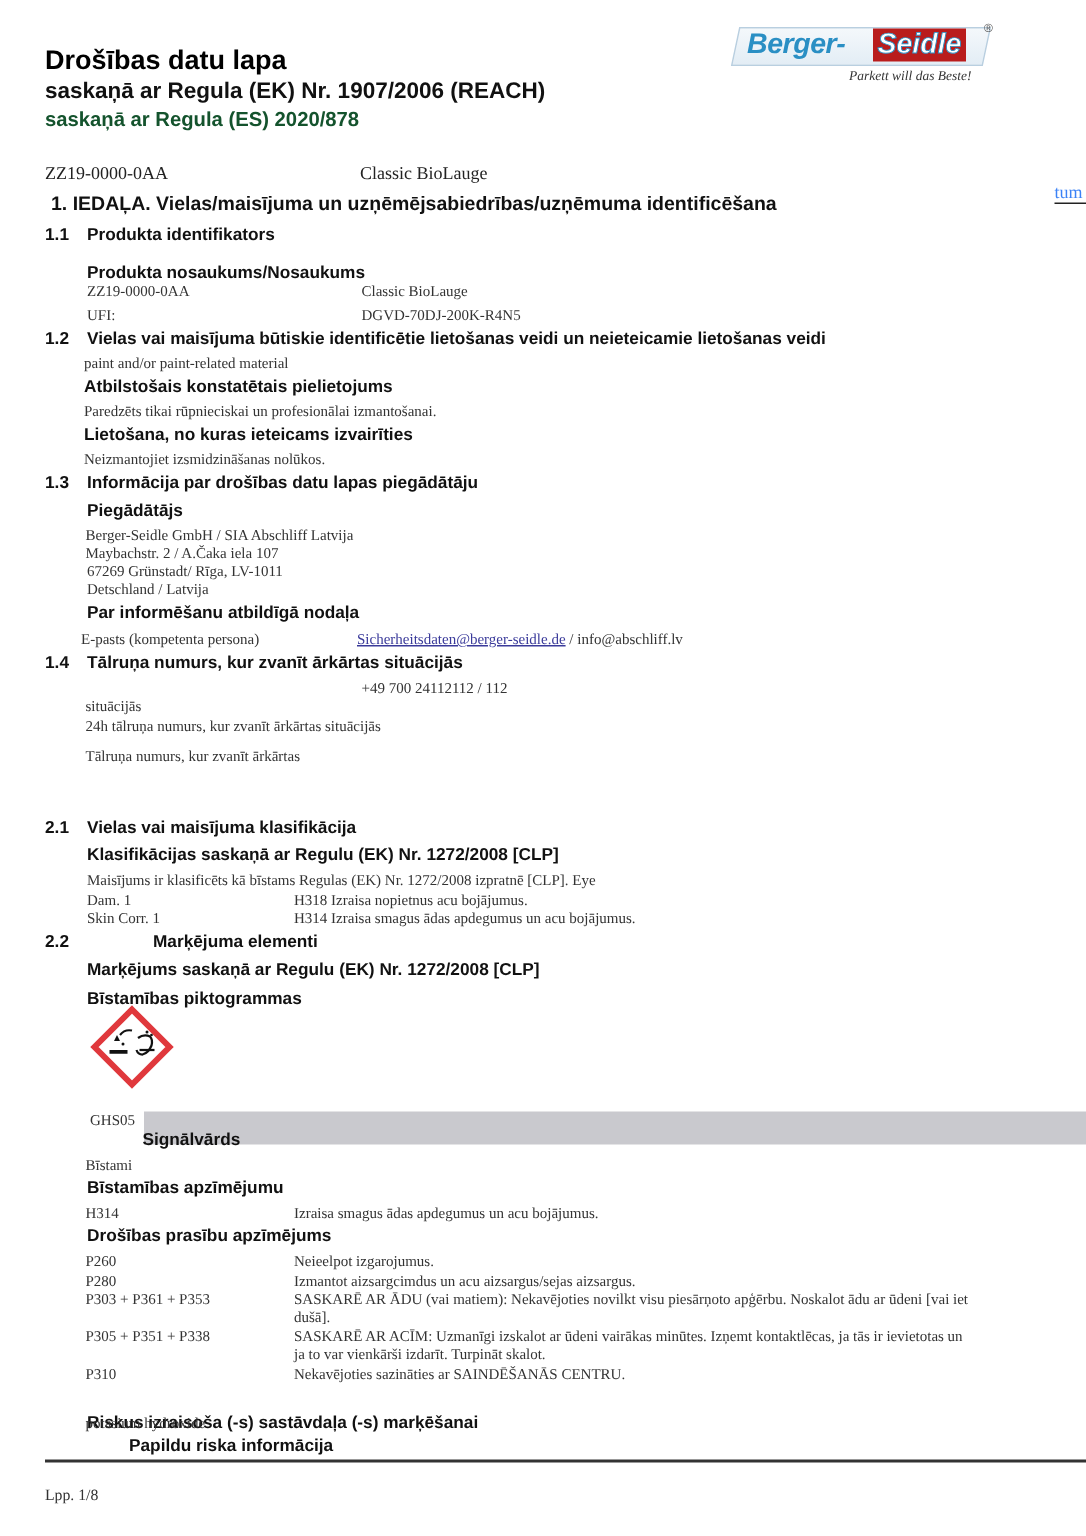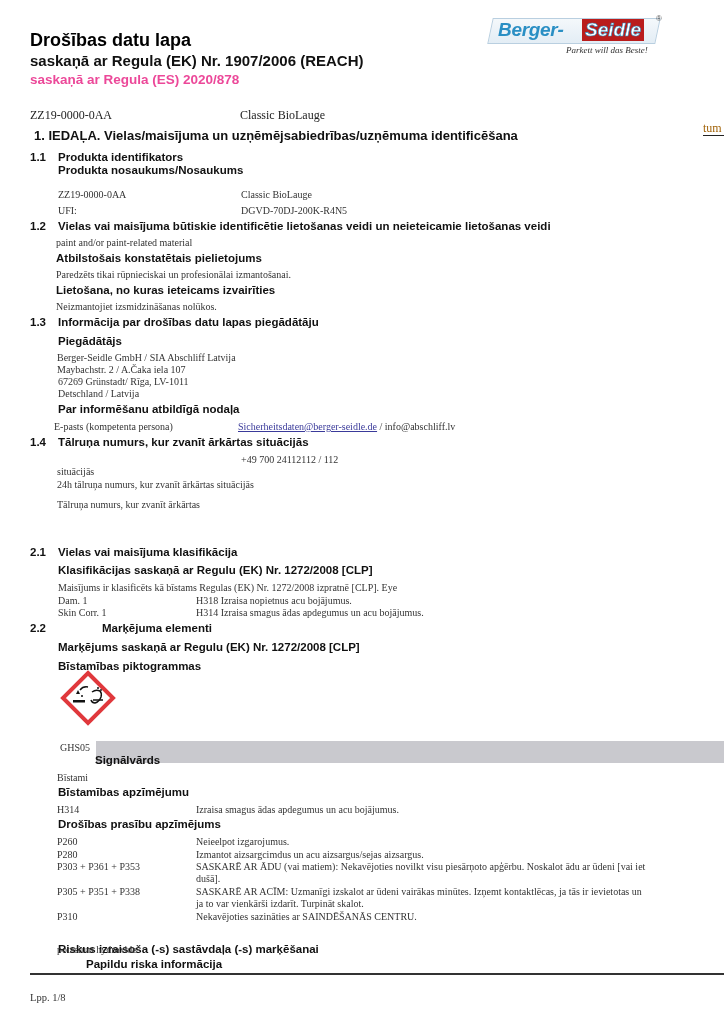--- a/index.html
+++ b/index.html
@@ -4,38 +4,38 @@
 <style>
   * { box-sizing: border-box; margin: 0; padding: 0; }
   html, body { width: 724px; height: 1024px; background: #ffffff; overflow: hidden; }
   body { position: relative; font-family: "Liberation Serif", serif; color: #222; }
   .abs { position: absolute; white-space: nowrap; }
   .serif { font-family: "Liberation Serif", serif; }
 
   
   .t1 { left: 30px; top: 30px; font-size: 18px; font-weight: bold; color: #000000; font-family: "Liberation Sans", sans-serif; }
   .t2 { left: 30px; top: 52px; font-size: 15px; font-weight: bold; color: #111; font-family: "Liberation Sans", sans-serif; }
-  .t3 { left: 30px; top: 72px; font-size: 13.5px; font-weight: bold; color: #ec4899; font-family: "Liberation Sans", sans-serif; }
+  .t3 { left: 30px; top: 72px; font-size: 13.5px; font-weight: bold; color: #14532d; font-family: "Liberation Sans", sans-serif; }
 
   
   .logo { left: 484px; top: 14px; width: 186px; height: 50px; }
   .logo-box { position: absolute; left: 6px; top: 4px; width: 168px; height: 26px; border: 1px solid #b9cfe0; transform: skewX(-12deg); background: linear-gradient(#f4f8fb, #e3edf5); }
   .logo-berger { position: absolute; left: 14px; top: 5px; font: italic bold 19px "Liberation Sans", sans-serif; color: #2a8fc4; letter-spacing: -0.3px; }
   .logo-seidle { position: absolute; left: 98px; top: 5px; font: italic bold 19px "Liberation Sans", sans-serif; color: #ffffff; background: #b91c1c; padding: 0 3px; -webkit-text-stroke: 0.6px #2a8fc4; }
   .logo-reg { position: absolute; left: 172px; top: 0px; font: 8px "Liberation Sans", sans-serif; color: #555; }
   .logo-tag { position: absolute; left: 82px; top: 31px; font: italic 9px "Liberation Serif", serif; color: #333; }
 
   .code-line { font-size: 12px; top: 108px; color: #222; }
   .sec-head { font-family: "Liberation Sans", sans-serif; font-weight: bold; font-size: 13px; color: #111; }
   .sub-num { font-family: "Liberation Sans", sans-serif; font-weight: bold; font-size: 11.5px; color: #111; }
   .sub-head { font-family: "Liberation Sans", sans-serif; font-weight: bold; font-size: 11.5px; color: #111; }
   .body-txt { font-family: "Liberation Serif", serif; font-size: 10px; color: #333; }
   .link { color: #3a3a9a; text-decoration: underline; }
 
-  .tum { left: 703px; top: 121px; font-size: 12px; color: #a16207; }
+  .tum { left: 703px; top: 121px; font-size: 12px; color: #3b82f6; }
   .tum-line { left: 703px; top: 135px; width: 21px; height: 1px; background: #222; }
 
   .pict { left: 60px; top: 670px; width: 56px; height: 56px; }
   .gray-band { left: 96px; top: 741px; width: 628px; height: 22px; background: #c9c9ce; }
   .footer-line { left: 30px; top: 973px; width: 694px; height: 2px; background: #333; }
 </style>
 </head>
 <body>
 
 <div class="abs t1">Drošības datu lapa</div>
@@ -53,21 +53,21 @@
 <div class="abs code-line serif" style="left:30px;">ZZ19-0000-0AA</div>
 <div class="abs code-line serif" style="left:240px;">Classic BioLauge</div>
 
 <div class="abs tum serif">tum</div>
 <div class="abs tum-line"></div>
 
 <div class="abs sec-head" style="left:34px; top:128px;">1. IEDAĻA. Vielas/maisījuma un uzņēmējsabiedrības/uzņēmuma identificēšana</div>
 
 <div class="abs sub-num" style="left:30px; top:151px;">1.1</div>
 <div class="abs sub-head" style="left:58px; top:151px;">Produkta identifikators</div>
-<div class="abs sub-head" style="left:58px; top:164px;">Produkta nosaukums/Nosaukums</div>
+<div class="abs sub-head" style="left:58px; top:176px;">Produkta nosaukums/Nosaukums</div>
 <div class="abs body-txt" style="left:58px; top:189px;">ZZ19-0000-0AA</div>
 <div class="abs body-txt" style="left:241px; top:189px;">Classic BioLauge</div>
 <div class="abs body-txt" style="left:58px; top:205px;">UFI:</div>
 <div class="abs body-txt" style="left:241px; top:205px;">DGVD-70DJ-200K-R4N5</div>
 
 <div class="abs sub-num" style="left:30px; top:220px;">1.2</div>
 <div class="abs sub-head" style="left:58px; top:220px;">Vielas vai maisījuma būtiskie identificētie lietošanas veidi un neieteicamie lietošanas veidi</div>
 <div class="abs body-txt" style="left:56px; top:237px;">paint and/or paint-related material</div>
 <div class="abs sub-head" style="left:56px; top:252px;">Atbilstošais konstatētais pielietojums</div>
 <div class="abs body-txt" style="left:56px; top:269px;">Paredzēts tikai rūpnieciskai un profesionālai izmantošanai.</div>

